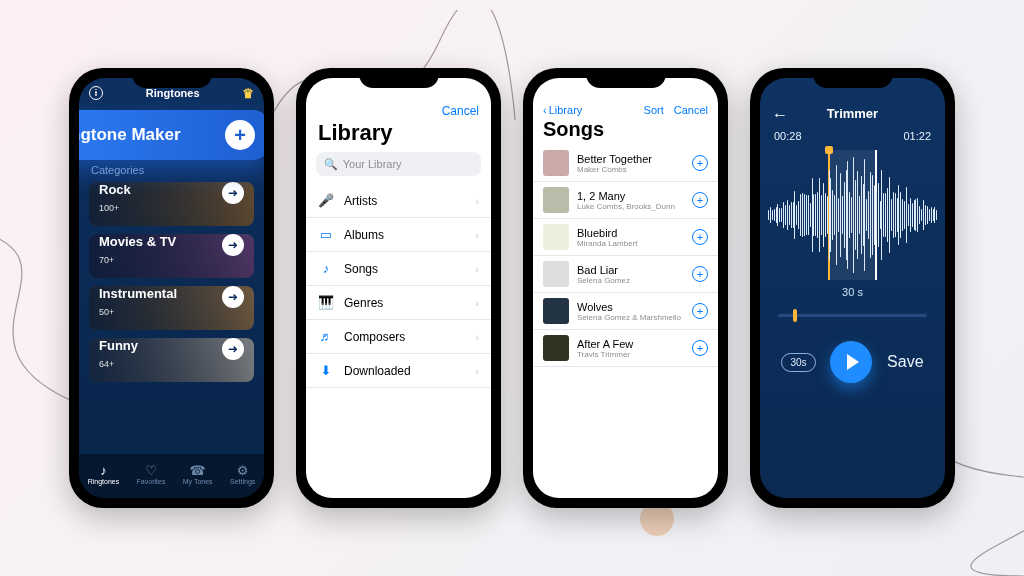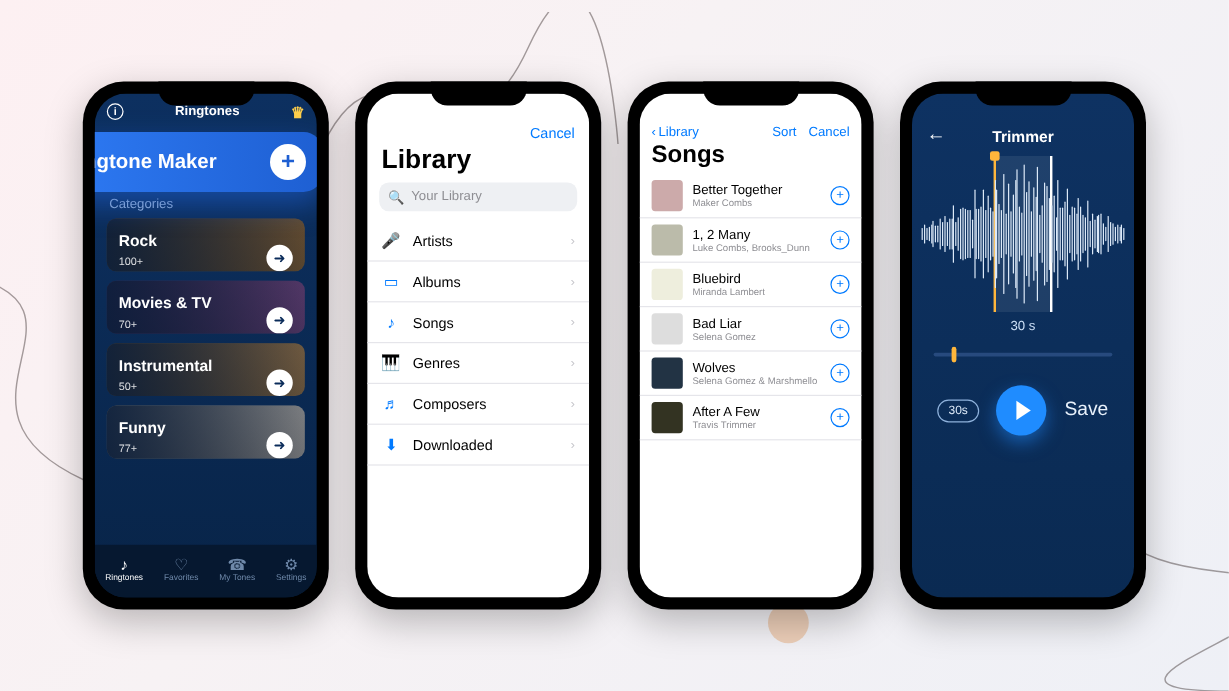--- a/index.html
+++ b/index.html
@@ -49,21 +49,21 @@
     border-radius:16px;padding:10px 14px;display:flex;align-items:center;justify-content:space-between;
     box-shadow:0 10px 24px rgba(30,95,210,.6);z-index:60;color:#fff;
   }
   .maker-pill span{font-size:17px;font-weight:600;}
   .plus-btn{width:30px;height:30px;border-radius:50%;background:#fff;color:#1e5fd2;display:flex;align-items:center;justify-content:center;font-size:20px;font-weight:700;}
 
   .p1 .sect-label{color:#9fb7d8;font-size:11px;margin:56px 0 6px 12px;}
   .cat-list{display:flex;flex-direction:column;gap:8px;padding:0 10px;}
   .cat{
     height:44px;border-radius:8px;position:relative;overflow:hidden;
-    display:flex;align-items:flex-end;justify-content:space-between;padding:0 10px;color:#fff;
+    display:flex;align-items:flex-start;justify-content:space-between;padding:0 10px;color:#fff;
     background:#1a4580;
   }
   .cat::before{content:"";position:absolute;inset:0;background:linear-gradient(90deg,rgba(10,30,60,.85),rgba(10,30,60,.1));}
   .cat .txt{position:relative;z-index:1;}
   .cat .name{font-size:13px;font-weight:600;display:block;}
   .cat .cnt{font-size:9px;opacity:.85;}
   .cat .go{position:relative;z-index:1;width:22px;height:22px;border-radius:50%;background:#fff;color:#0b2c5a;display:flex;align-items:center;justify-content:center;font-size:12px;}
   .cat-rock{background:linear-gradient(45deg,#3a2f1e,#6b5030);}
   .cat-movies{background:linear-gradient(45deg,#2a1e3a,#5a3a6b);}
   .cat-instr{background:linear-gradient(45deg,#3a3020,#7a6040);}
@@ -170,21 +170,21 @@
           <span class="cnt">70+</span></div>
           <div class="go">➜</div>
         </div>
         <div class="cat cat-instr">
           <div class="txt"><span class="name">Instrumental</span>
           <span class="cnt">50+</span></div>
           <div class="go">➜</div>
         </div>
         <div class="cat cat-funny">
           <div class="txt"><span class="name">Funny</span>
-          <span class="cnt">77+</span></div>
+          <span class="cnt">64+</span></div>
           <div class="go">➜</div>
         </div>
       </div>
 
       <div class="tabbar">
         <div class="tab active">
               <span class="ticn">♪</span>
               <span>Ringtones</span>
             </div>
         <div class="tab">
@@ -323,20 +323,24 @@
   </div>
 
   <div class="phone">
     <div class="notch"></div>
     <div class="screen">
         <div class="screen-inner p4">
       <div class="nav4">
         <span class="bk">←</span>
         <span>Trimmer</span>
         <span style="width:16px"></span>
+      </div>
+      <div class="times">
+        <span>00:28</span>
+        <span>01:22</span>
       </div>
       <div class="wave-wrap">
         <div class="sel"></div>
         <div class="wave" id="wave">
               <i style="height: 9.8px;"></i>
               <i style="height: 16.0299px;"></i>
               <i style="height: 10.0755px;"></i>
               <i style="height: 12.5421px;"></i>
               <i style="height: 16.6184px;"></i>
               <i style="height: 21.3722px;"></i>

